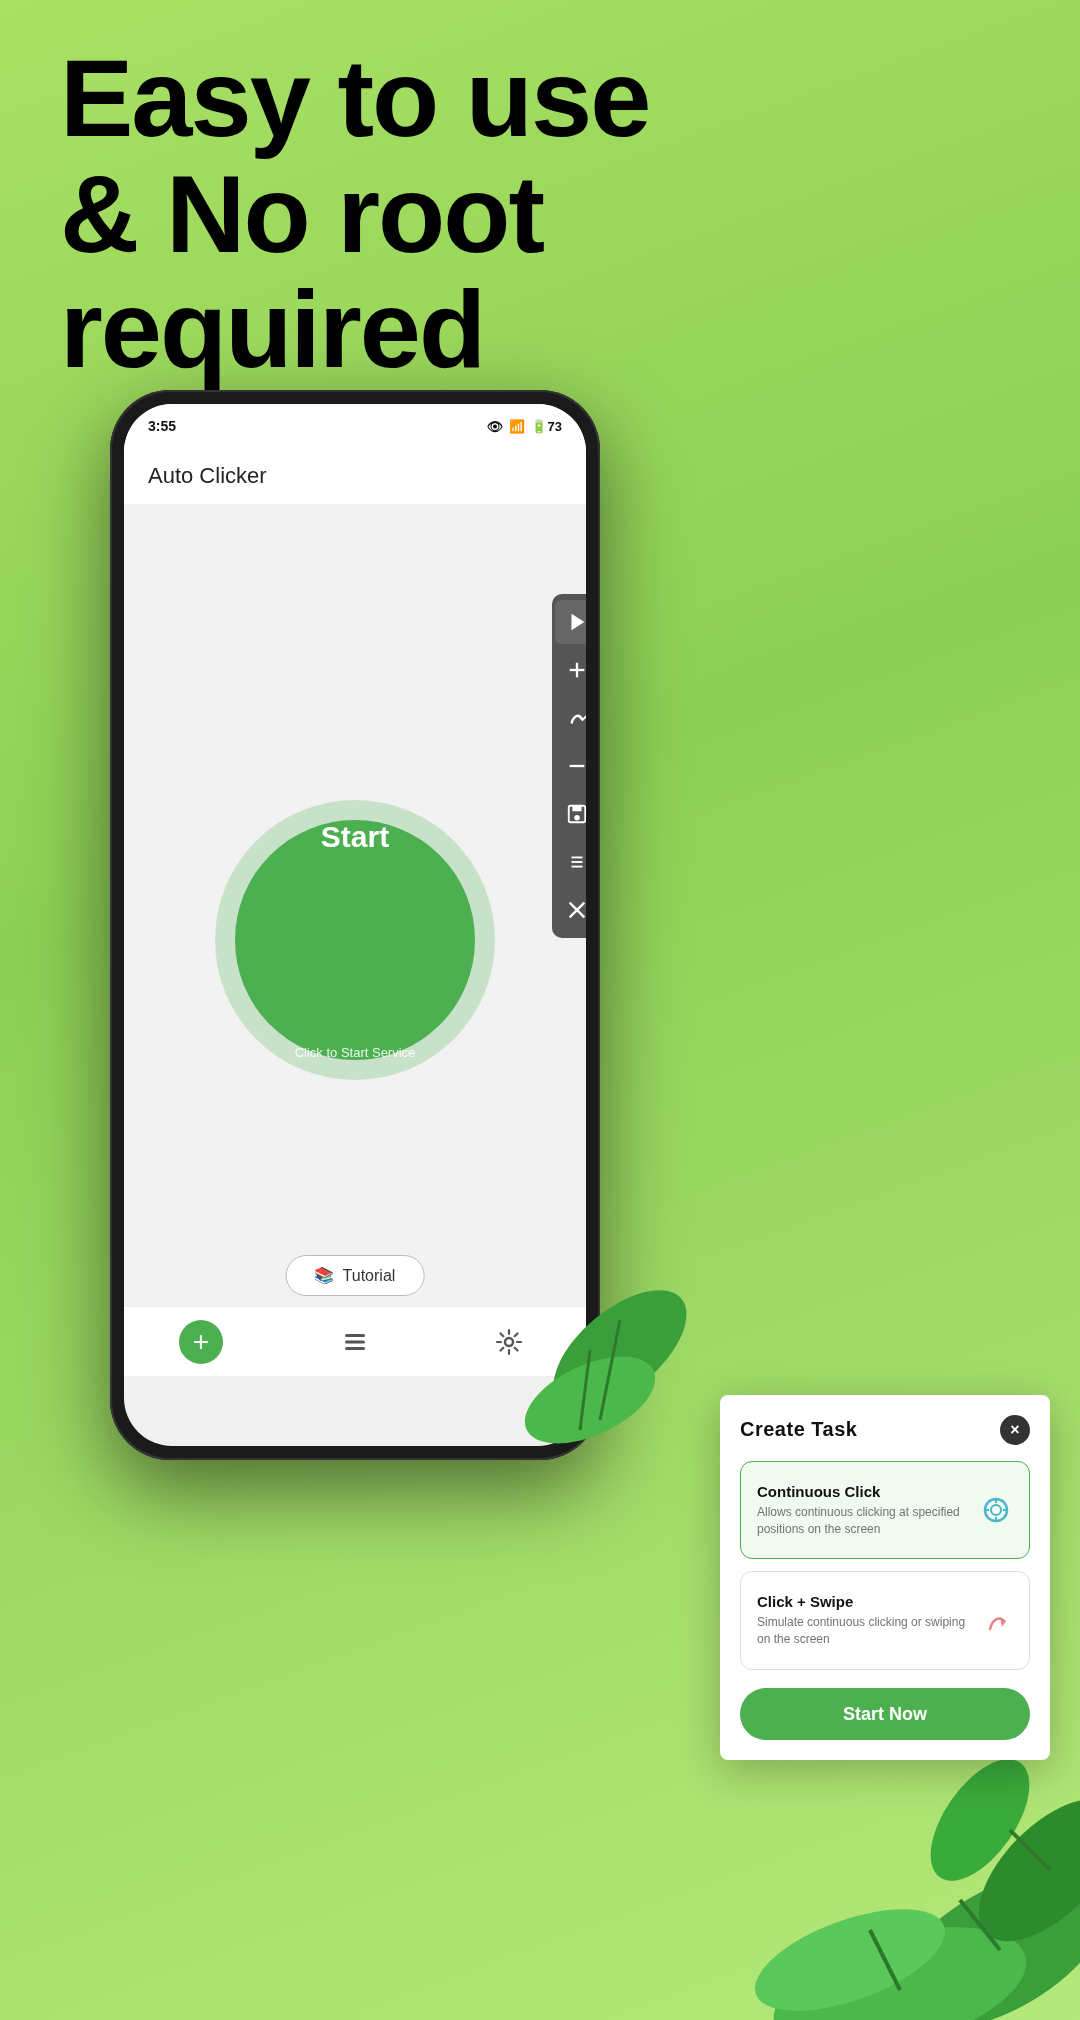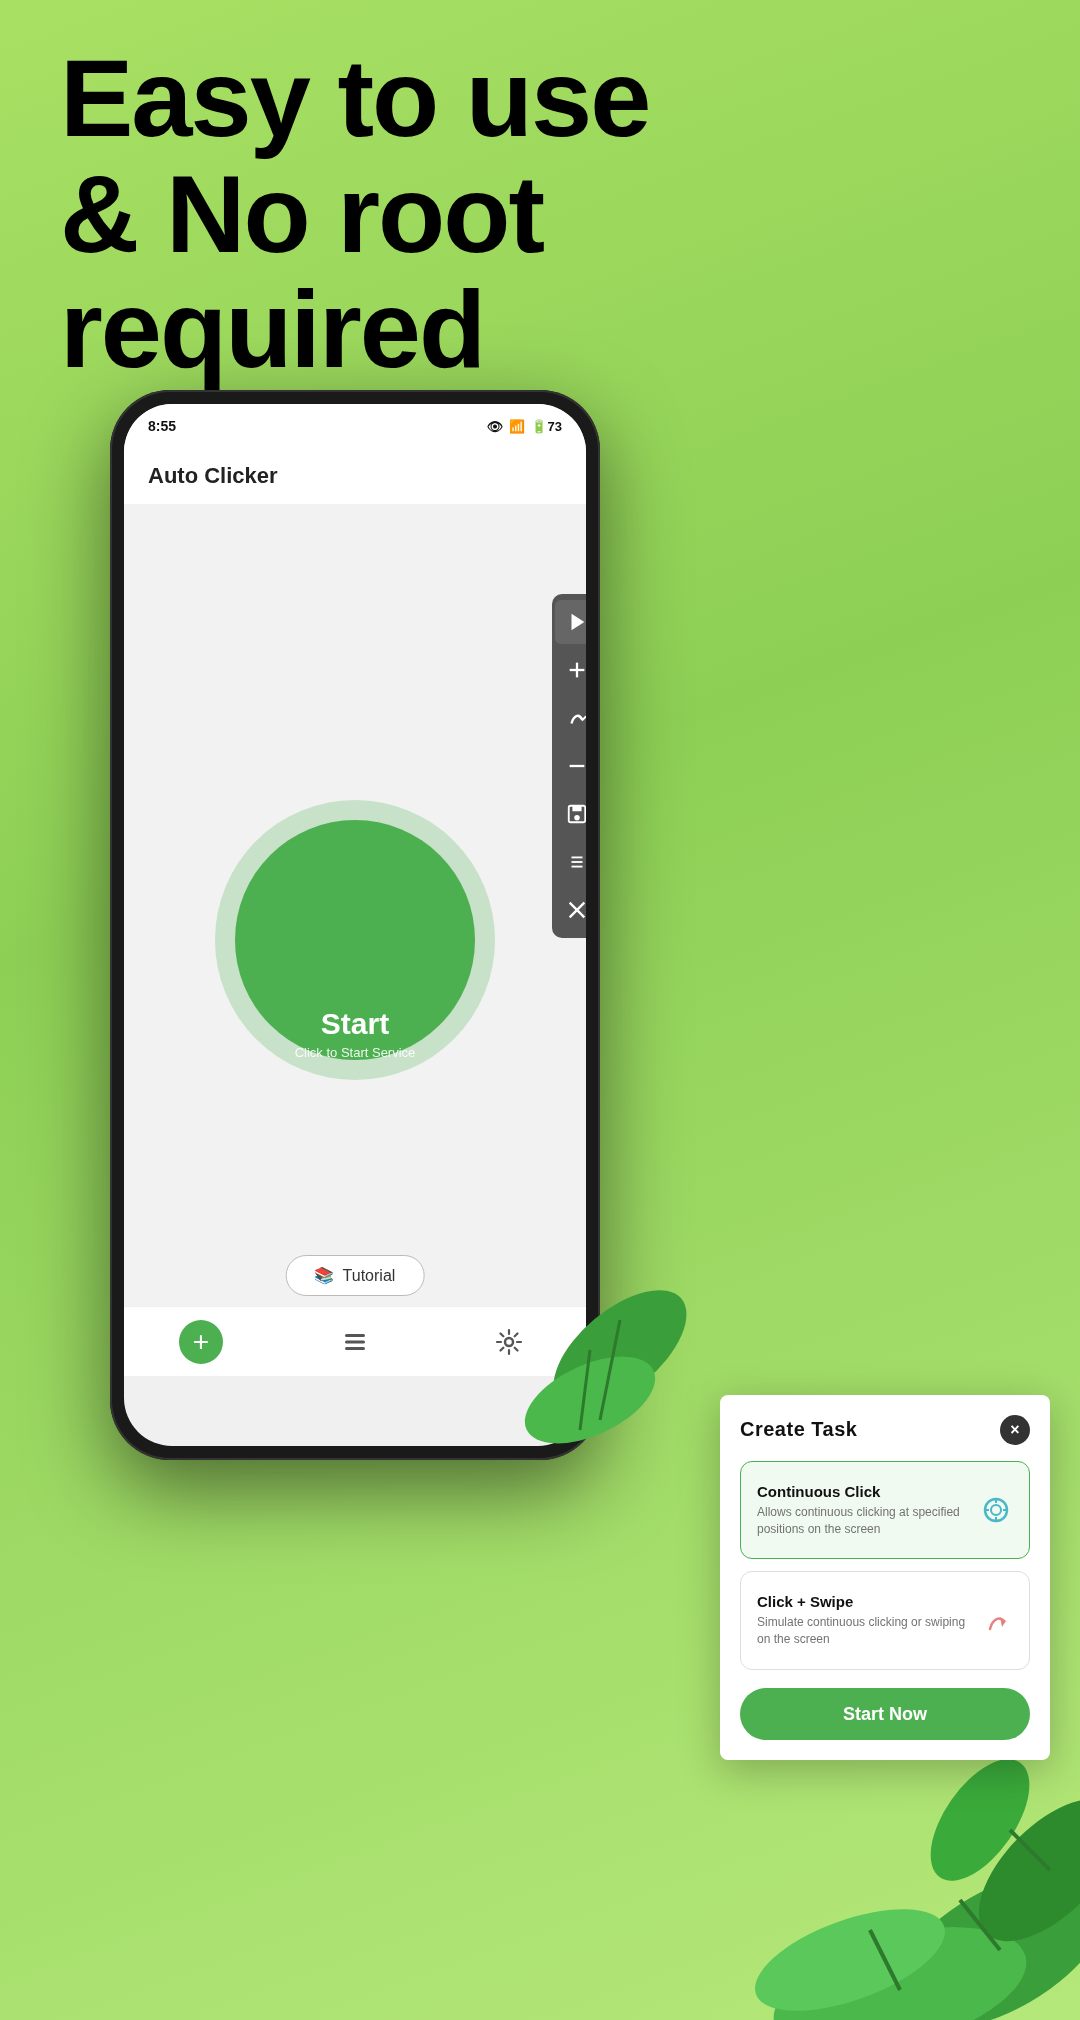--- a/index.html
+++ b/index.html
@@ -83,21 +83,21 @@
     .app-bar {
       position: absolute;
       top: 44px;
       left: 0; right: 0;
       height: 56px;
       background: white;
       display: flex;
       align-items: center;
       padding: 0 24px;
       font-size: 22px;
-      font-weight: 700;
+      font-weight: 400;
       color: #222;
       box-shadow: 0 1px 3px rgba(0,0,0,0.08);
     }
 
     
     .screen-content {
       position: absolute;
       top: 100px;
       bottom: 70px;
       left: 0; right: 0;
@@ -120,21 +120,21 @@
     }
 
     .start-circle-inner {
       width: 240px;
       height: 240px;
       border-radius: 50%;
       background: #4caf50;
       display: flex;
       flex-direction: column;
       align-items: center;
-      justify-content: flex-end;
+      justify-content: space-between;
       cursor: pointer;
     }
 
     .start-circle-inner .start-text {
       font-size: 30px;
       font-weight: 700;
       color: white;
     }
 
     .start-circle-inner .start-sub {
@@ -362,21 +362,21 @@
   <line x1="300" y1="280" x2="260" y2="230" stroke="#2d7a2d" stroke-width="4"></line>
   <line x1="200" y1="320" x2="170" y2="260" stroke="#2d7a2d" stroke-width="4"></line>
   <line x1="350" y1="200" x2="310" y2="160" stroke="#2d7a2d" stroke-width="4"></line>
 </svg>
 
 <div class="phone-wrapper">
   <div class="phone-shell">
     <div class="phone-screen">
 
       <div class="status-bar">
-        <span>8:55</span>
+        <span>3:55</span>
         <div class="status-icons">
           <span>👁</span>
           <span>📶</span>
           <span>🔋73</span>
         </div>
       </div>
 
       <div class="app-bar">
         <span>Auto Clicker</span>
       </div>

